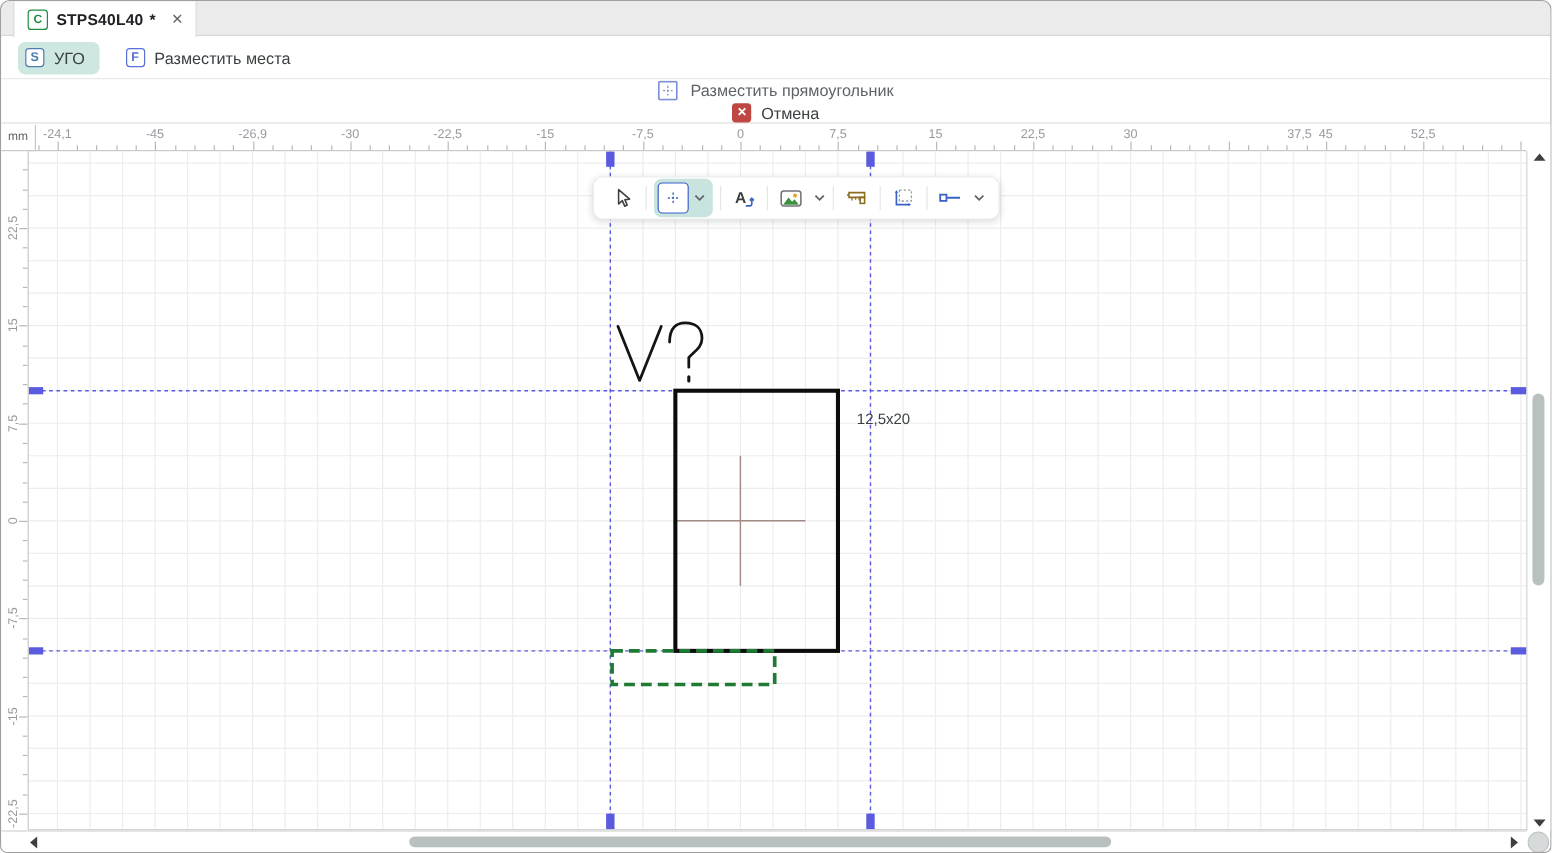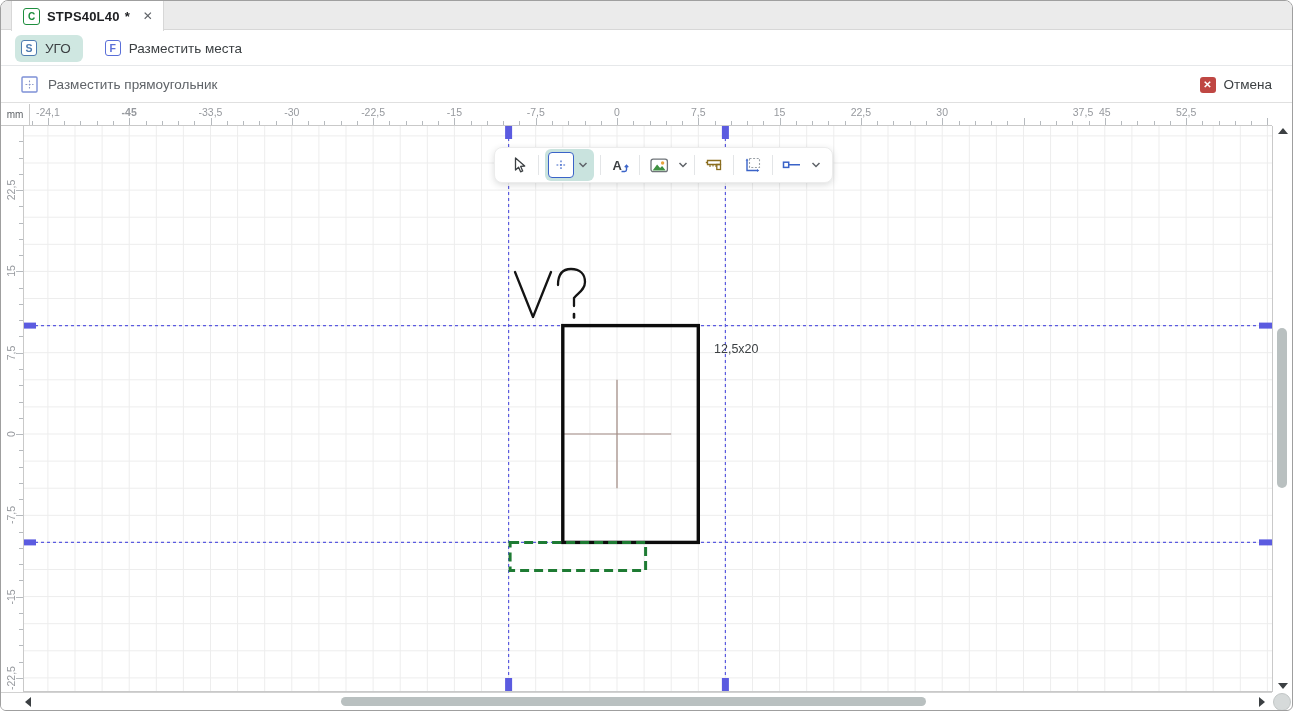--- a/index.html
+++ b/index.html
@@ -24,21 +24,21 @@
   .mode-item{display:flex;align-items:center;gap:8px;font-size:13.5px;color:#3c4043;height:27px;
              padding:0 12px 0 6px;border-radius:6px;cursor:pointer;}
   .mode-item.active{background:#cfe7e1;}
   .badge{width:16px;height:16px;border-radius:3px;background:#fff;font-size:10.5px;font-weight:bold;
          display:flex;align-items:center;justify-content:center;box-sizing:border-box;}
   .badge-s{border:1px solid #4f7cb0;color:#4f7cb0;}
   .badge-f{border:1px solid #5a6fd8;color:#5a6fd8;}
 
   .action-bar{position:absolute;left:0;top:66px;width:100%;height:36px;background:#fff;
               border-bottom:1px solid #e0e0e0;display:flex;align-items:center;
-              justify-content:space-between;padding:0 20px;box-sizing:border-box;}
+              justify-content:space-between;padding:0 20px;box-sizing:border-box;flex-direction:column;}
   .hint{display:flex;align-items:center;gap:10px;font-size:13.5px;color:#5f6368;}
   .cancel{display:flex;align-items:center;gap:8px;font-size:13.5px;color:#3c4043;cursor:pointer;}
   .cancel-ico{width:16px;height:16px;background:#bf4743;border-radius:3px;color:#fff;font-size:10px;
               font-weight:bold;display:flex;align-items:center;justify-content:center;}
 
   
   .ruler-corner{position:absolute;left:0;top:103px;width:28px;height:21px;background:#fff;
                 border-right:1px solid #c9c9c9;border-bottom:1px solid #c9c9c9;font-size:10px;
                 color:#5f6368;display:flex;align-items:center;justify-content:center;z-index:3;box-sizing:content-box;}
   .ruler-top{position:absolute;left:22px;top:103px;width:1249px;height:21px;background:#fff;
@@ -197,22 +197,22 @@
       <i class="tick-h" style="left: 1114.3px;"></i>
       <i class="tick-h" style="left: 1130.6px;"></i>
       <i class="tick-h" style="left: 1146.8px;"></i>
       <i class="tick-h major" style="left: 1163.1px;"></i>
       <i class="tick-h" style="left: 1179.4px;"></i>
       <i class="tick-h" style="left: 1195.6px;"></i>
       <i class="tick-h" style="left: 1211.9px;"></i>
       <i class="tick-h" style="left: 1228.1px;"></i>
       <i class="tick-h major" style="left: 1244.4px;"></i>
       <span class="rl-h" style="left: 24.9px;">-24,1</span>
-      <span class="rl-h" style="left: 106.2px; font-weight: bold;">-45</span>
-      <span class="rl-h" style="left: 187.5px;">-33,5</span>
+      <span class="rl-h" style="left: 106.2px;">-45</span>
+      <span class="rl-h" style="left: 187.5px;">-26,9</span>
       <span class="rl-h" style="left: 268.8px;">-30</span>
       <span class="rl-h" style="left: 350.1px;">-22,5</span>
       <span class="rl-h" style="left: 431.4px;">-15</span>
       <span class="rl-h" style="left: 512.7px;">-7,5</span>
       <span class="rl-h" style="left: 594px;">0</span>
       <span class="rl-h" style="left: 675.3px;">7,5</span>
       <span class="rl-h" style="left: 756.6px;">15</span>
       <span class="rl-h" style="left: 837.9px;">22,5</span>
       <span class="rl-h" style="left: 919.2px;">30</span>
       <span class="rl-h" style="left: 1060px;">37,5</span>

